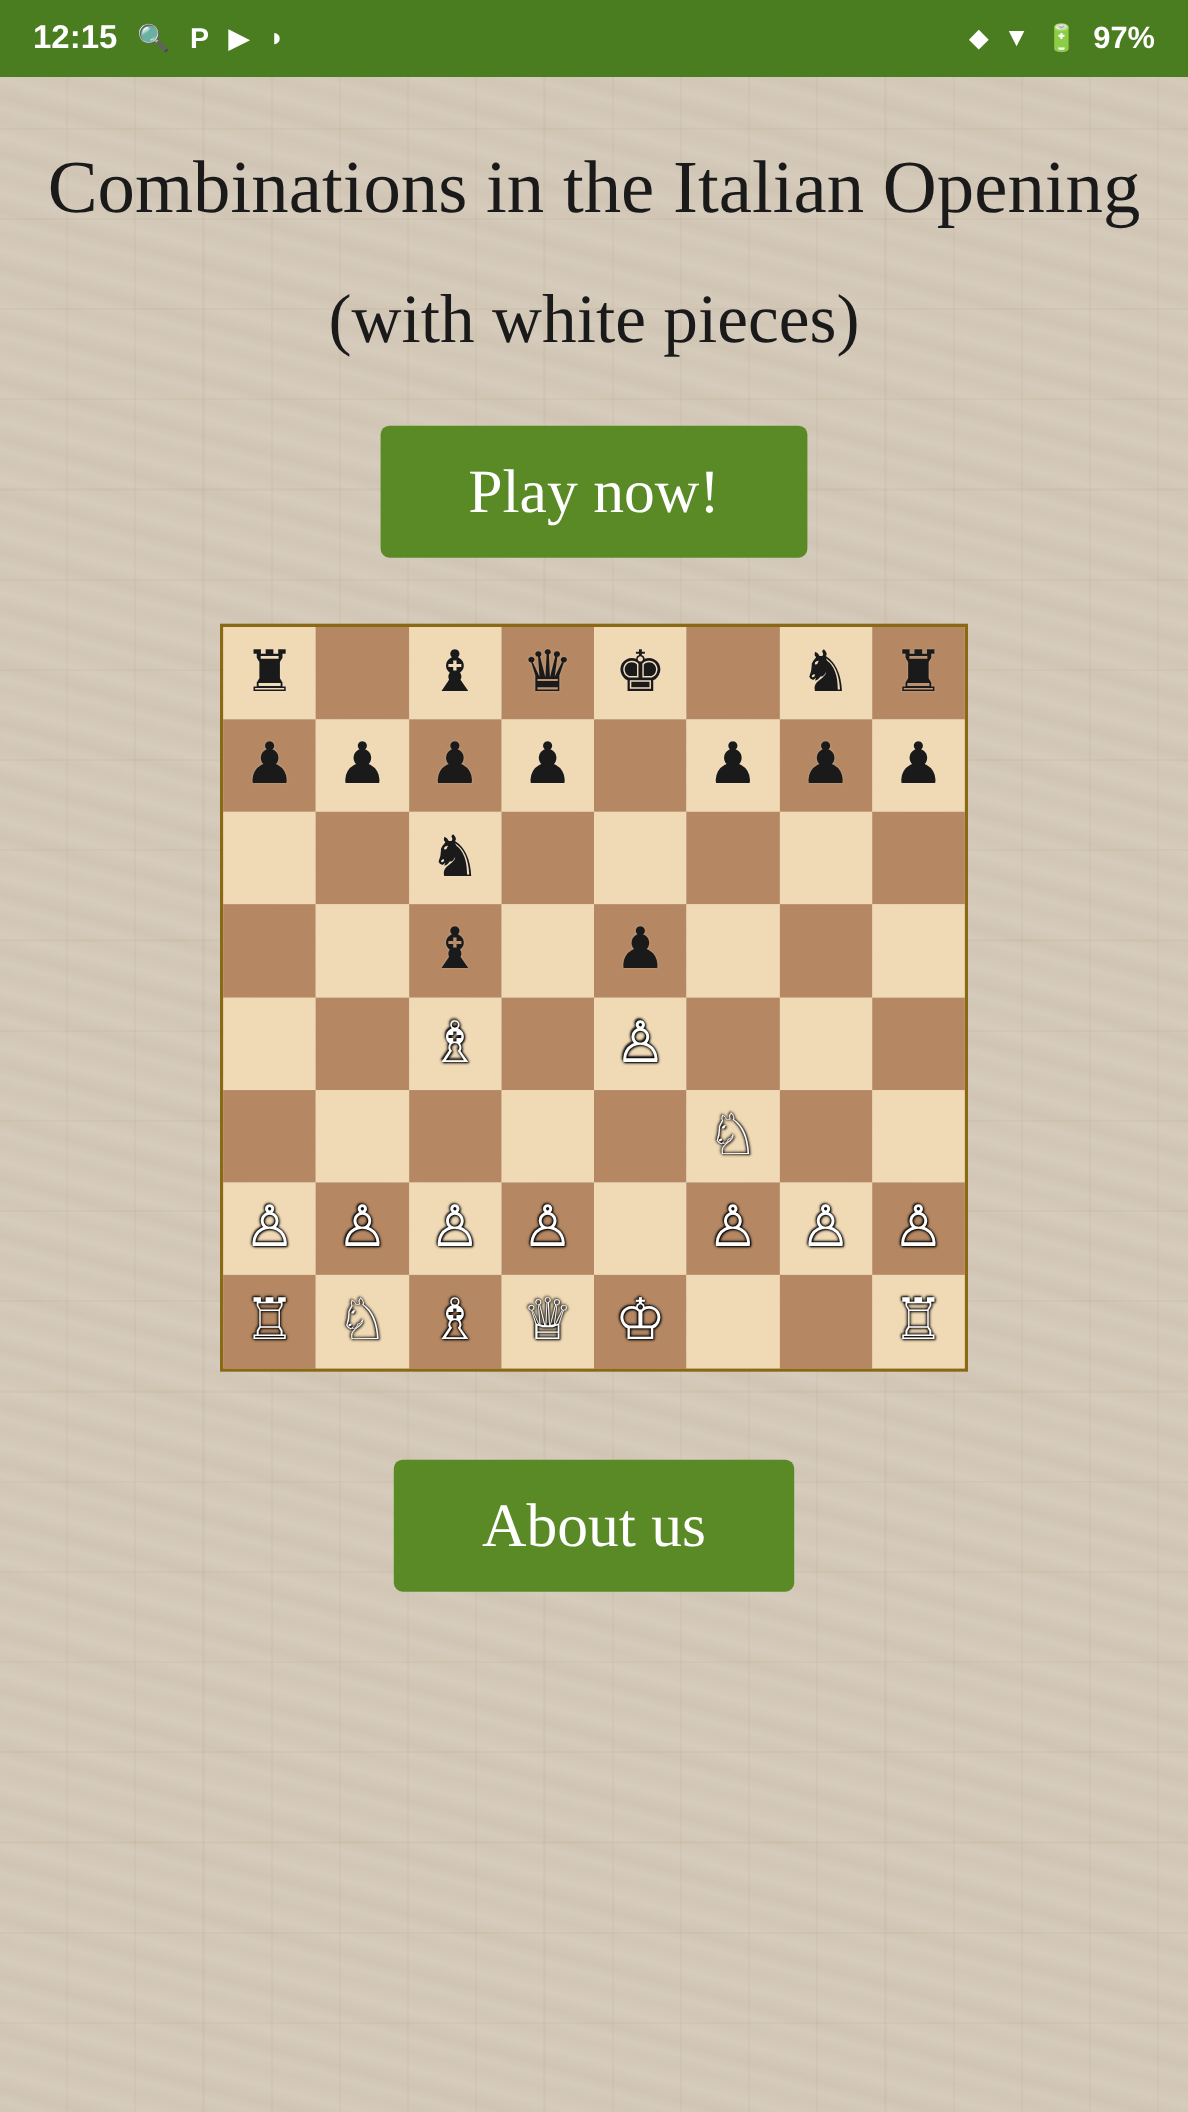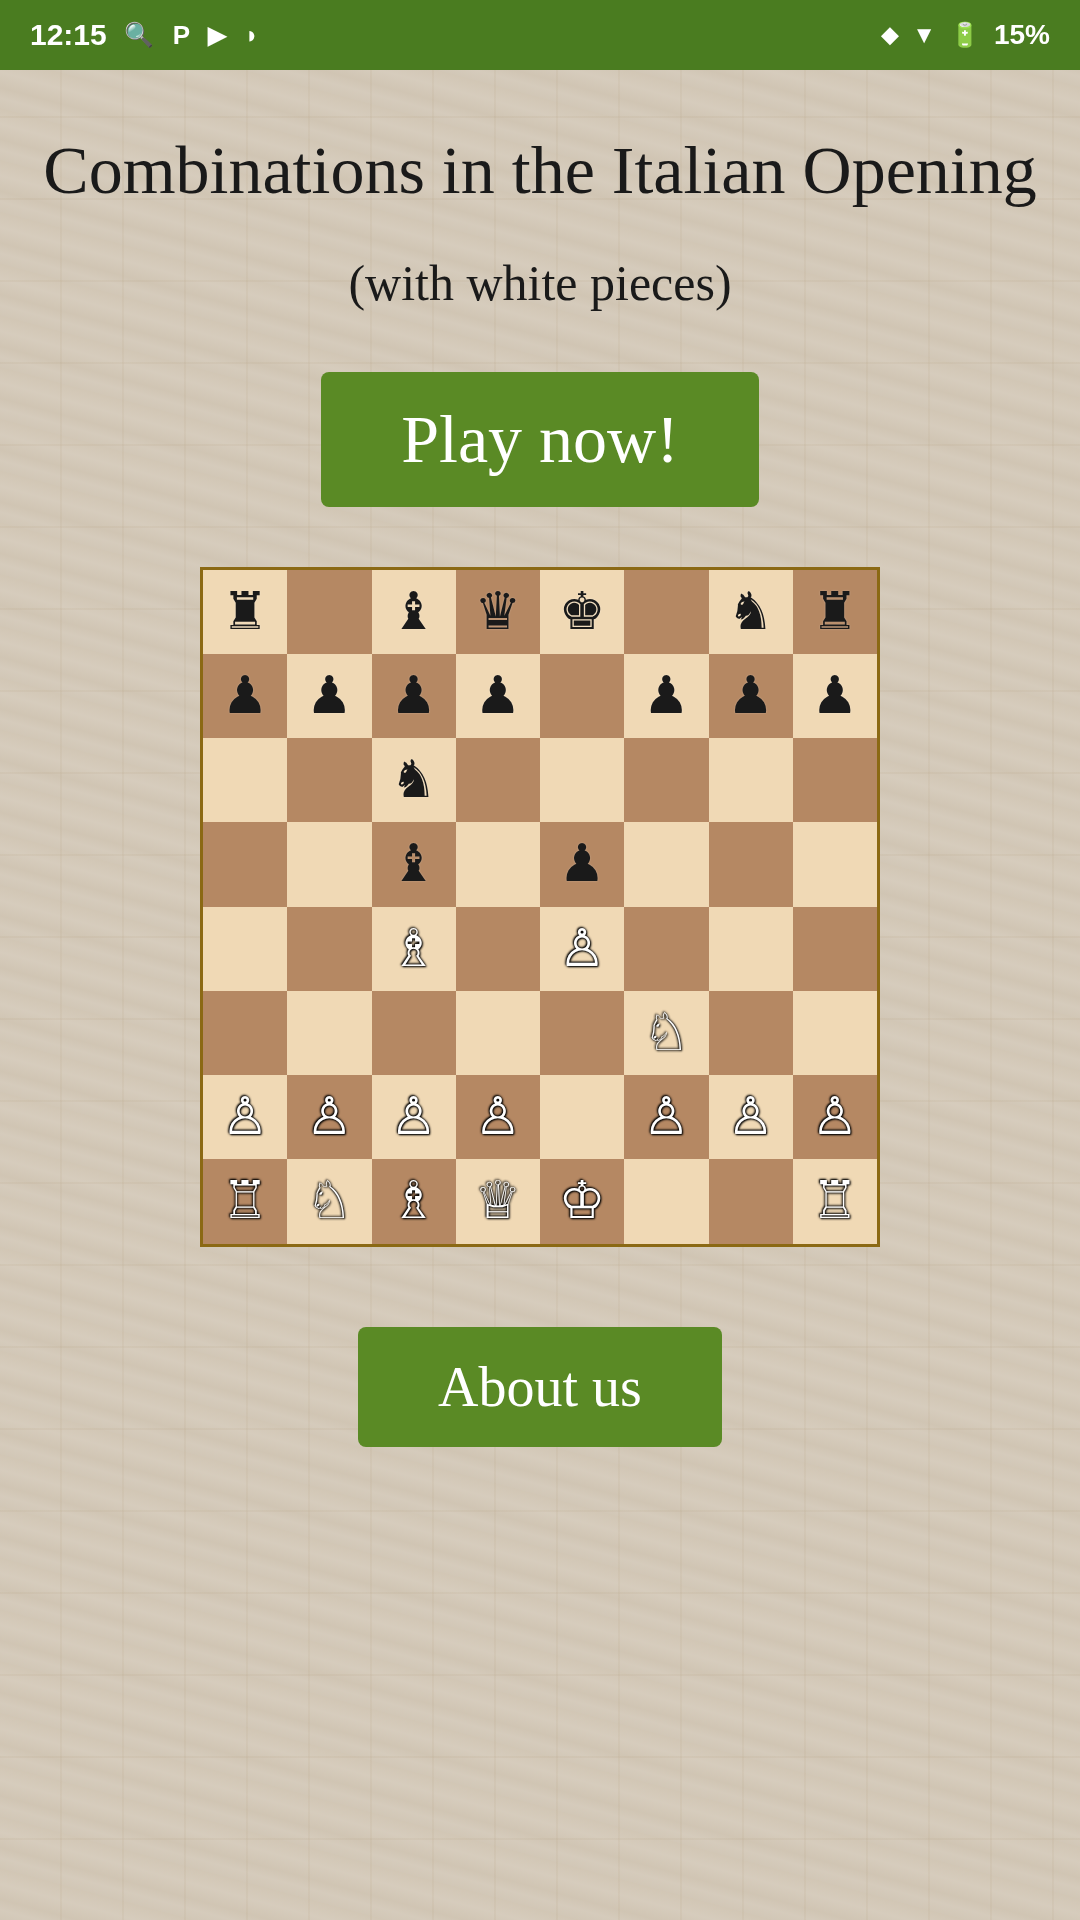--- a/index.html
+++ b/index.html
@@ -98,34 +98,34 @@
       font-size: 68px;
       font-weight: normal;
       text-align: center;
       color: #1a1a1a;
       line-height: 1.2;
       margin-bottom: 42px;
       font-family: Georgia, serif;
     }
 
     .app-subtitle {
-      font-size: 50px;
+      font-size: 63px;
       text-align: center;
       color: #1a1a1a;
       margin-bottom: 60px;
       font-family: Georgia, serif;
     }
 
     .play-button {
       background-color: #5a8a25;
       color: white;
       border: none;
       border-radius: 8px;
       padding: 28px 80px;
-      font-size: 68px;
+      font-size: 56px;
       font-family: Georgia, serif;
       cursor: pointer;
       margin-bottom: 60px;
       min-width: 340px;
     }
 
     
     .chess-board-container {
       width: 680px;
       height: 680px;
@@ -184,21 +184,21 @@
     <span class="status-time">12:15</span>
     <span class="status-icon">🔍</span>
     <span class="status-icon" style="font-size:26px;font-weight:bold;font-family:Arial;">P</span>
     <span class="status-icon">▶</span>
     <span class="status-icon">◗</span>
   </div>
   <div class="status-right">
     <span class="status-icon" style="font-size:22px;">◆</span>
     <span class="status-icon">▼</span>
     <span class="status-icon">🔋</span>
-    <span>15%</span>
+    <span>97%</span>
   </div>
 </div>
 
 <div class="main-content">
 
   <h1 class="app-title">Combinations in the Italian Opening</h1>
   <p class="app-subtitle">(with white pieces)</p>
 
   <button class="play-button">Play now!</button>
 

